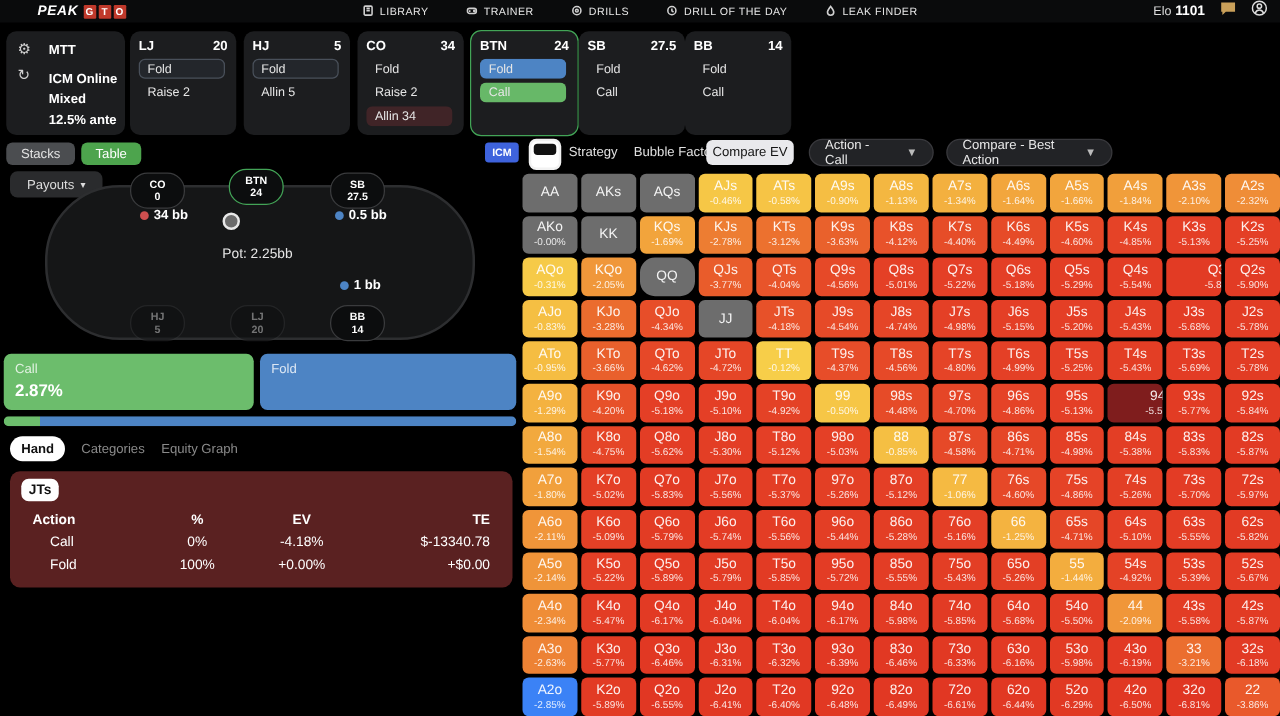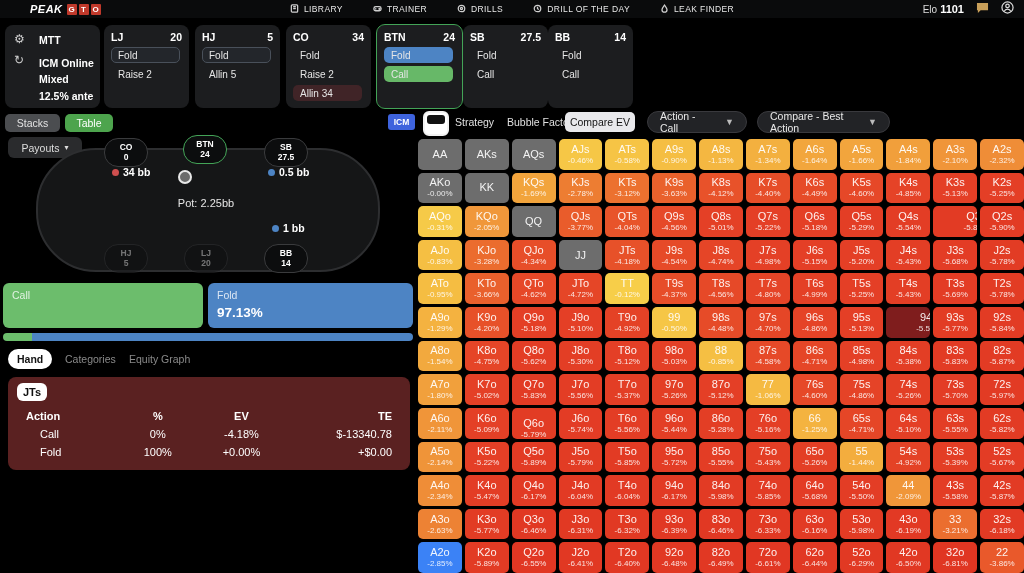--- a/index.html
+++ b/index.html
@@ -291,24 +291,24 @@
     <div class="bet" style="left: 272px; top: 222px;">
       <span class="dot" style="background:#4d84c4"></span>
       <span>1 bb</span>
     </div>
   </div>
 <div class="dealer" style="left:178px;top:170px;"></div>
 <div class="pot">Pot: 2.25bb</div>
 
 <div class="sum-card" style="left: 3px; width: 200px; background: rgb(108, 189, 108);" id="sum-call">
   <div class="t">Call</div>
+  <div class="v">2.87%</div>
 </div>
 <div class="sum-card" style="left: 208px; width: 205px; background: rgb(77, 132, 196);" id="sum-fold">
   <div class="t">Fold</div>
-  <div class="v">97.13%</div>
 </div>
 <div class="dist-bar">
   <div id="bar-call" style="width: 7%; background: rgb(108, 189, 108);"></div>
   <div id="bar-fold" style="flex: 1 1 0%; background: rgb(77, 132, 196);"></div>
 </div>
 
 <div class="dtab on" style="left:8px;">Hand</div>
 <div class="dtab" style="left:56px;">Categories</div>
 <div class="dtab" style="left:120px;">Equity Graph</div>
 
@@ -438,21 +438,21 @@
       <div class="cv">-5.25%</div>
     </div>
     <div class="cell" style="background: rgb(246, 202, 72);">
       <div class="cl">AQo</div>
       <div class="cv">-0.31%</div>
     </div>
     <div class="cell" style="background: rgb(240, 151, 58);">
       <div class="cl">KQo</div>
       <div class="cv">-2.05%</div>
     </div>
-    <div class="cell" style="background: rgb(109, 109, 109);">
+    <div class="cell" style="background: rgb(109, 109, 109); border-radius: 12px;">
       <div class="cl">QQ</div>
     </div>
     <div class="cell" style="background: rgb(233, 92, 43);">
       <div class="cl">QJs</div>
       <div class="cv">-3.77%</div>
     </div>
     <div class="cell" style="background: rgb(232, 84, 42);">
       <div class="cl">QTs</div>
       <div class="cv">-4.04%</div>
     </div>
@@ -748,21 +748,21 @@
       <div class="cv">-5.97%</div>
     </div>
     <div class="cell" style="background: rgb(240, 149, 57);">
       <div class="cl">A6o</div>
       <div class="cv">-2.11%</div>
     </div>
     <div class="cell" style="background: rgb(228, 64, 38);">
       <div class="cl">K6o</div>
       <div class="cv">-5.09%</div>
     </div>
-    <div class="cell" style="background: rgb(226, 60, 36); justify-content: flex-end;">
+    <div class="cell" style="background: rgb(226, 60, 36);">
       <div class="cl">Q6o</div>
       <div class="cv">-5.79%</div>
     </div>
     <div class="cell" style="background: rgb(227, 60, 37);">
       <div class="cl">J6o</div>
       <div class="cv">-5.74%</div>
     </div>
     <div class="cell" style="background: rgb(227, 61, 37);">
       <div class="cl">T6o</div>
       <div class="cv">-5.56%</div>

